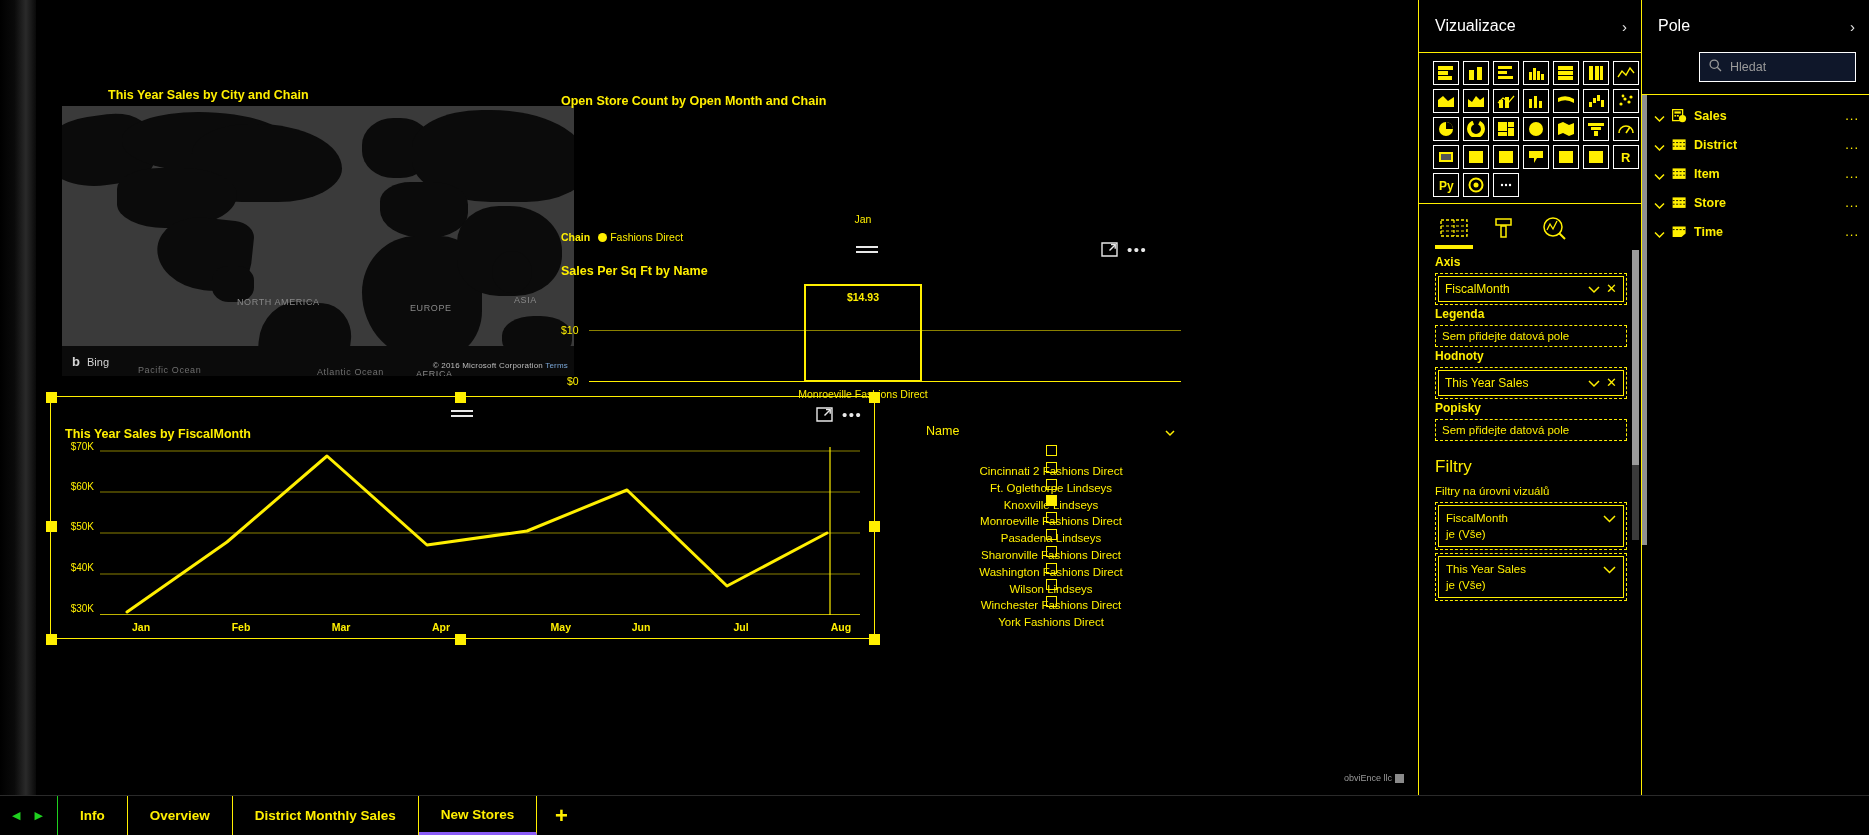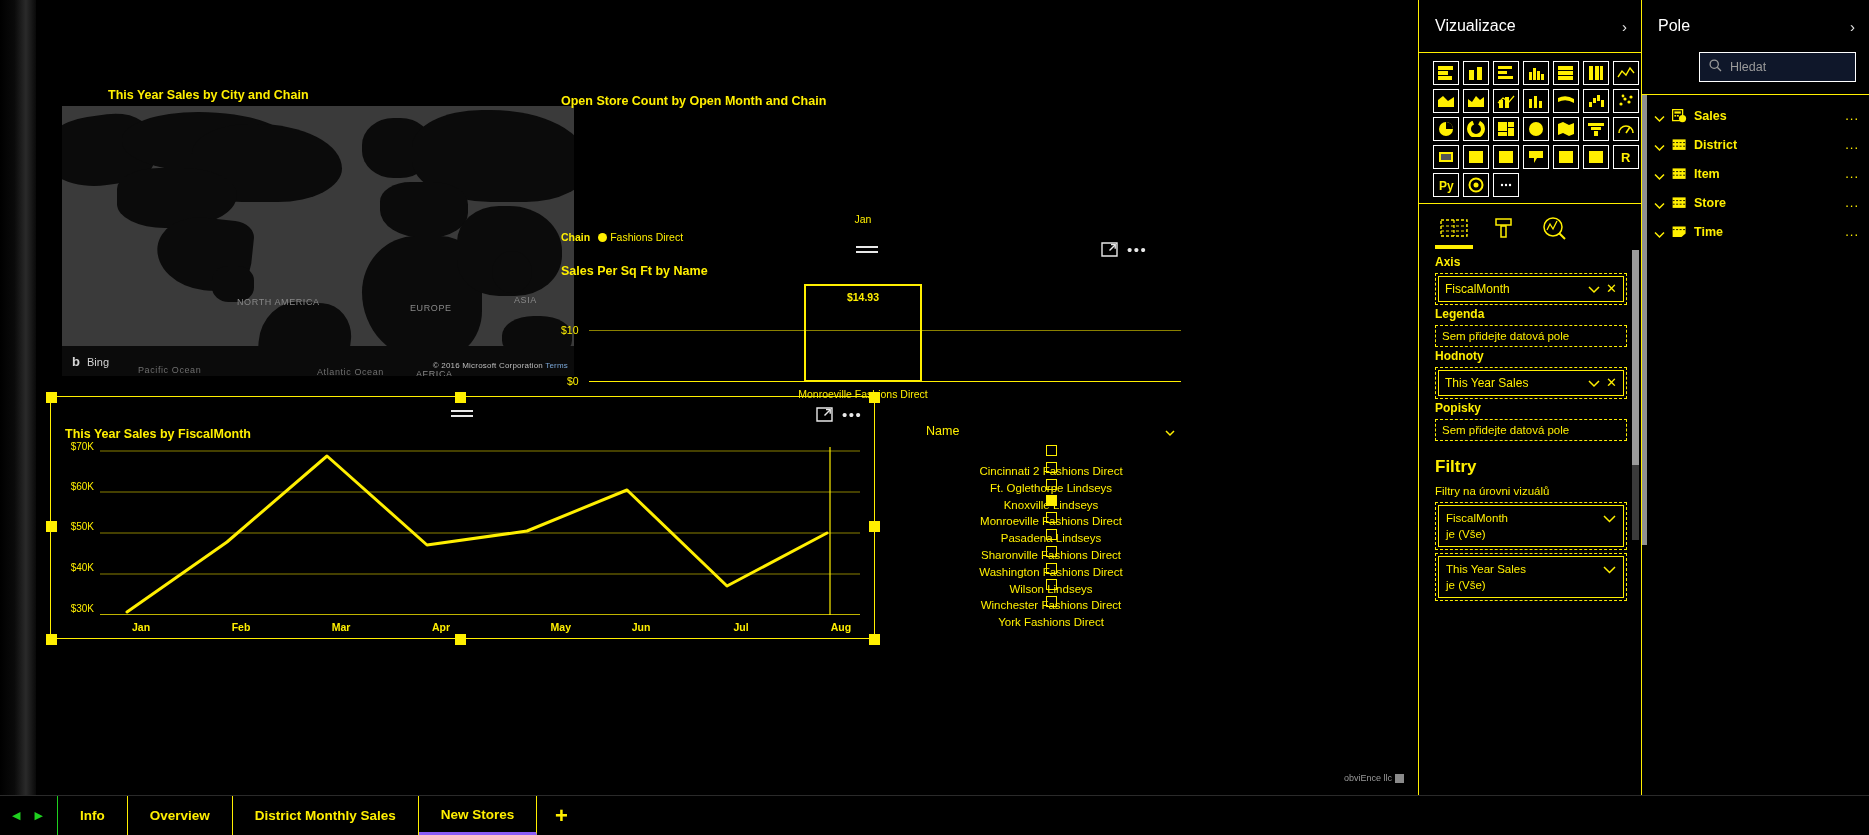--- a/index.html
+++ b/index.html
@@ -159,21 +159,21 @@
 
   
   .fw-tabs { display:flex; gap:16px; padding:9px 0 0 18px; align-items:flex-end; }
   .fw-tab { width:34px; height:30px; display:flex; align-items:center; justify-content:center; position:relative; }
   .fw-tab.active::after {
     content:""; position:absolute; left:-2px; bottom:-6px; width:38px; height:4px; background:#ffef00;
   }
 
   .fw-body { padding:10px 14px 0 16px; position:relative; }
   .fw-label { color:#ffef00; font-size:12px; font-weight:600; margin:2px 0 4px; }
-  .fw-label.big { font-size:17px; font-weight:700; margin-top:16px; }
+  .fw-label.big { font-size:17px; font-weight:400; margin-top:16px; }
   .fw-sub { color:#ffef00; font-size:11.5px; margin:8px 0 5px; }
   .fw-drop {
     border:1px dashed #ffef00; padding:4px 6px; color:#ffef00; font-size:11.5px;
     margin-bottom:2px; min-height:22px; display:flex; align-items:center;
   }
   .fw-chip {
     border:1px dashed #ffef00; padding:2px 2px; margin-bottom:2px;
   }
   .fw-chip-in {
     border:1.5px solid #ffef00; background:#000; display:flex; align-items:center;

